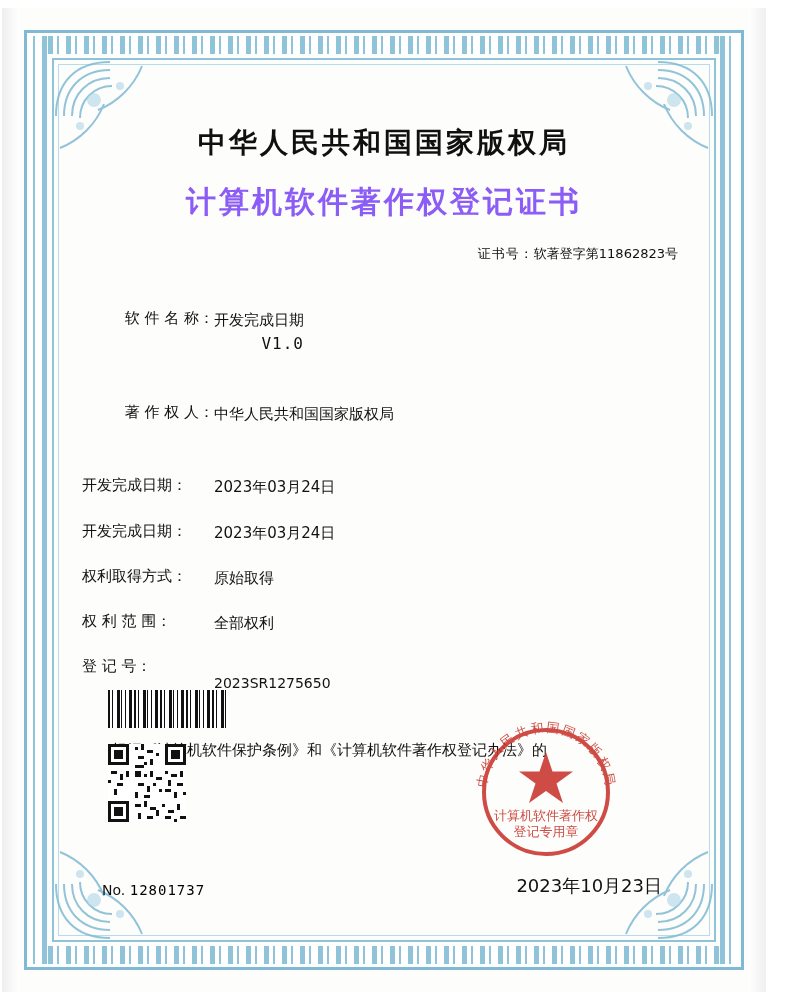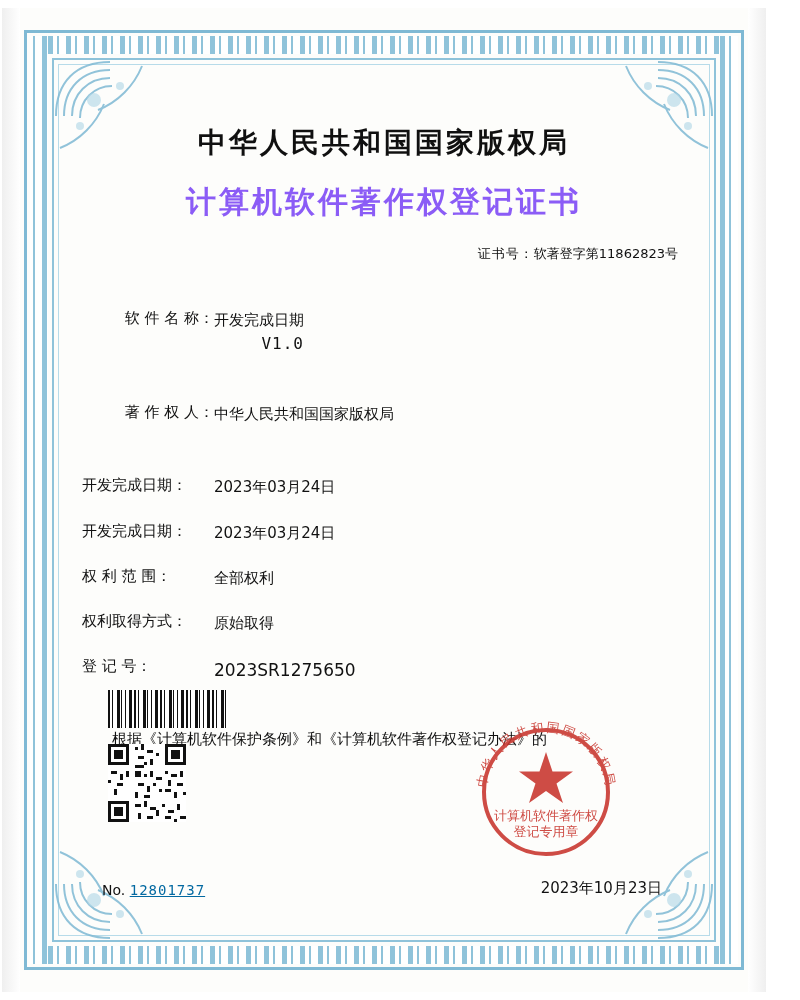--- a/index.html
+++ b/index.html
@@ -152,22 +152,23 @@
     display: block;
     font-family: "DejaVu Sans Mono", monospace;
     font-size: 16px;
     letter-spacing: 1px;
   }
   .field.gap-big { margin-top: 46px; text-align: right; }
   .field.gap-huge { margin-top: 50px; }
 
   .mono {
     font-family: "DejaVu Sans Mono", monospace;
-    font-size: 17px;
+    font-size: 14px;
     letter-spacing: .5px;
+    margin-top: 16px;
   }
 
   .para {
     margin-top: 40px;
     font-size: 15px;
     line-height: 2.1;
     color: #111;
     font-family: "DejaVu Sans", sans-serif;
   }
   .para .indent { display: inline-block; width: 2em; }
@@ -206,31 +207,30 @@
 
   .serial {
     position: absolute;
     left: 20px;
     bottom: 14px;
     font-size: 14px;
     color: #111;
     font-family: "DejaVu Sans", sans-serif;
   }
   .serial .num {
-    color: #0369a1;
+    color: #000000;
     font-family: "DejaVu Sans Mono", monospace;
     letter-spacing: 1px;
-    text-decoration: underline;
   }
 
   .issue-date {
     position: absolute;
     right: 24px;
     bottom: 14px;
-    font-size: 15px;
+    font-size: 18px;
     color: #111;
     font-family: "DejaVu Sans", sans-serif;
   }
 
   
   .seal {
     position: absolute;
     right: 56px;
     bottom: 36px;
     width: 168px;
@@ -357,27 +357,27 @@
       <div class="flabel">开发完成日期：</div>
       <div class="fvalue">2023年03月24日</div>
     </div>
 
     <div class="field">
       <div class="flabel">开发完成日期：</div>
       <div class="fvalue">2023年03月24日</div>
     </div>
 
     <div class="field">
+      <div class="flabel">权利取得方式：</div>
+      <div class="fvalue">原始取得</div>
+    </div>
+
+    <div class="field">
       <div class="flabel">权 利 范 围：</div>
       <div class="fvalue">全部权利</div>
-    </div>
-
-    <div class="field">
-      <div class="flabel">权利取得方式：</div>
-      <div class="fvalue">原始取得</div>
     </div>
 
     <div class="field">
       <div class="flabel">登 记 号：</div>
       <div class="fvalue mono">2023SR1275650</div>
     </div>
 
     <div class="para">
       <div><span class="indent"></span><span>根据《计算机软件保护条例》和《计算机软件著作权登记办法》的</span></div>
     </div>

